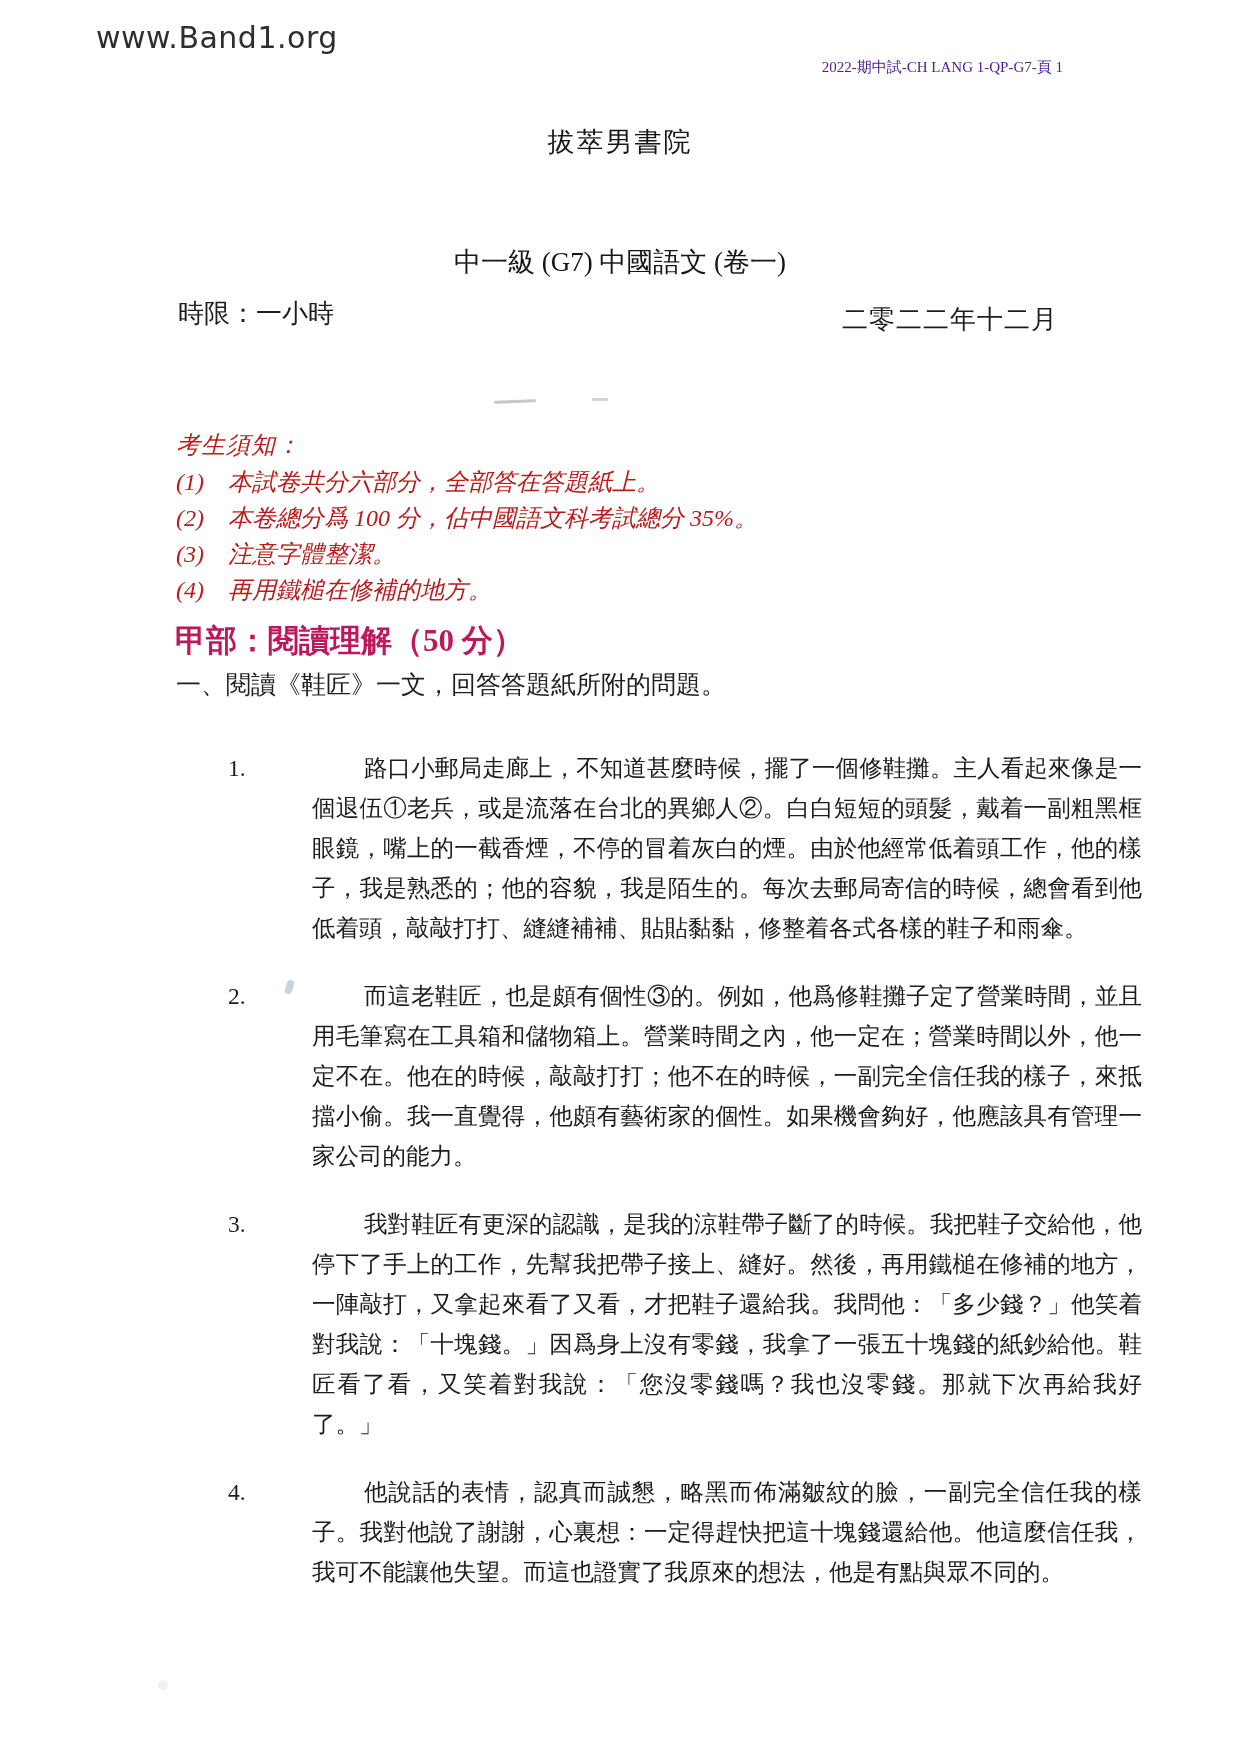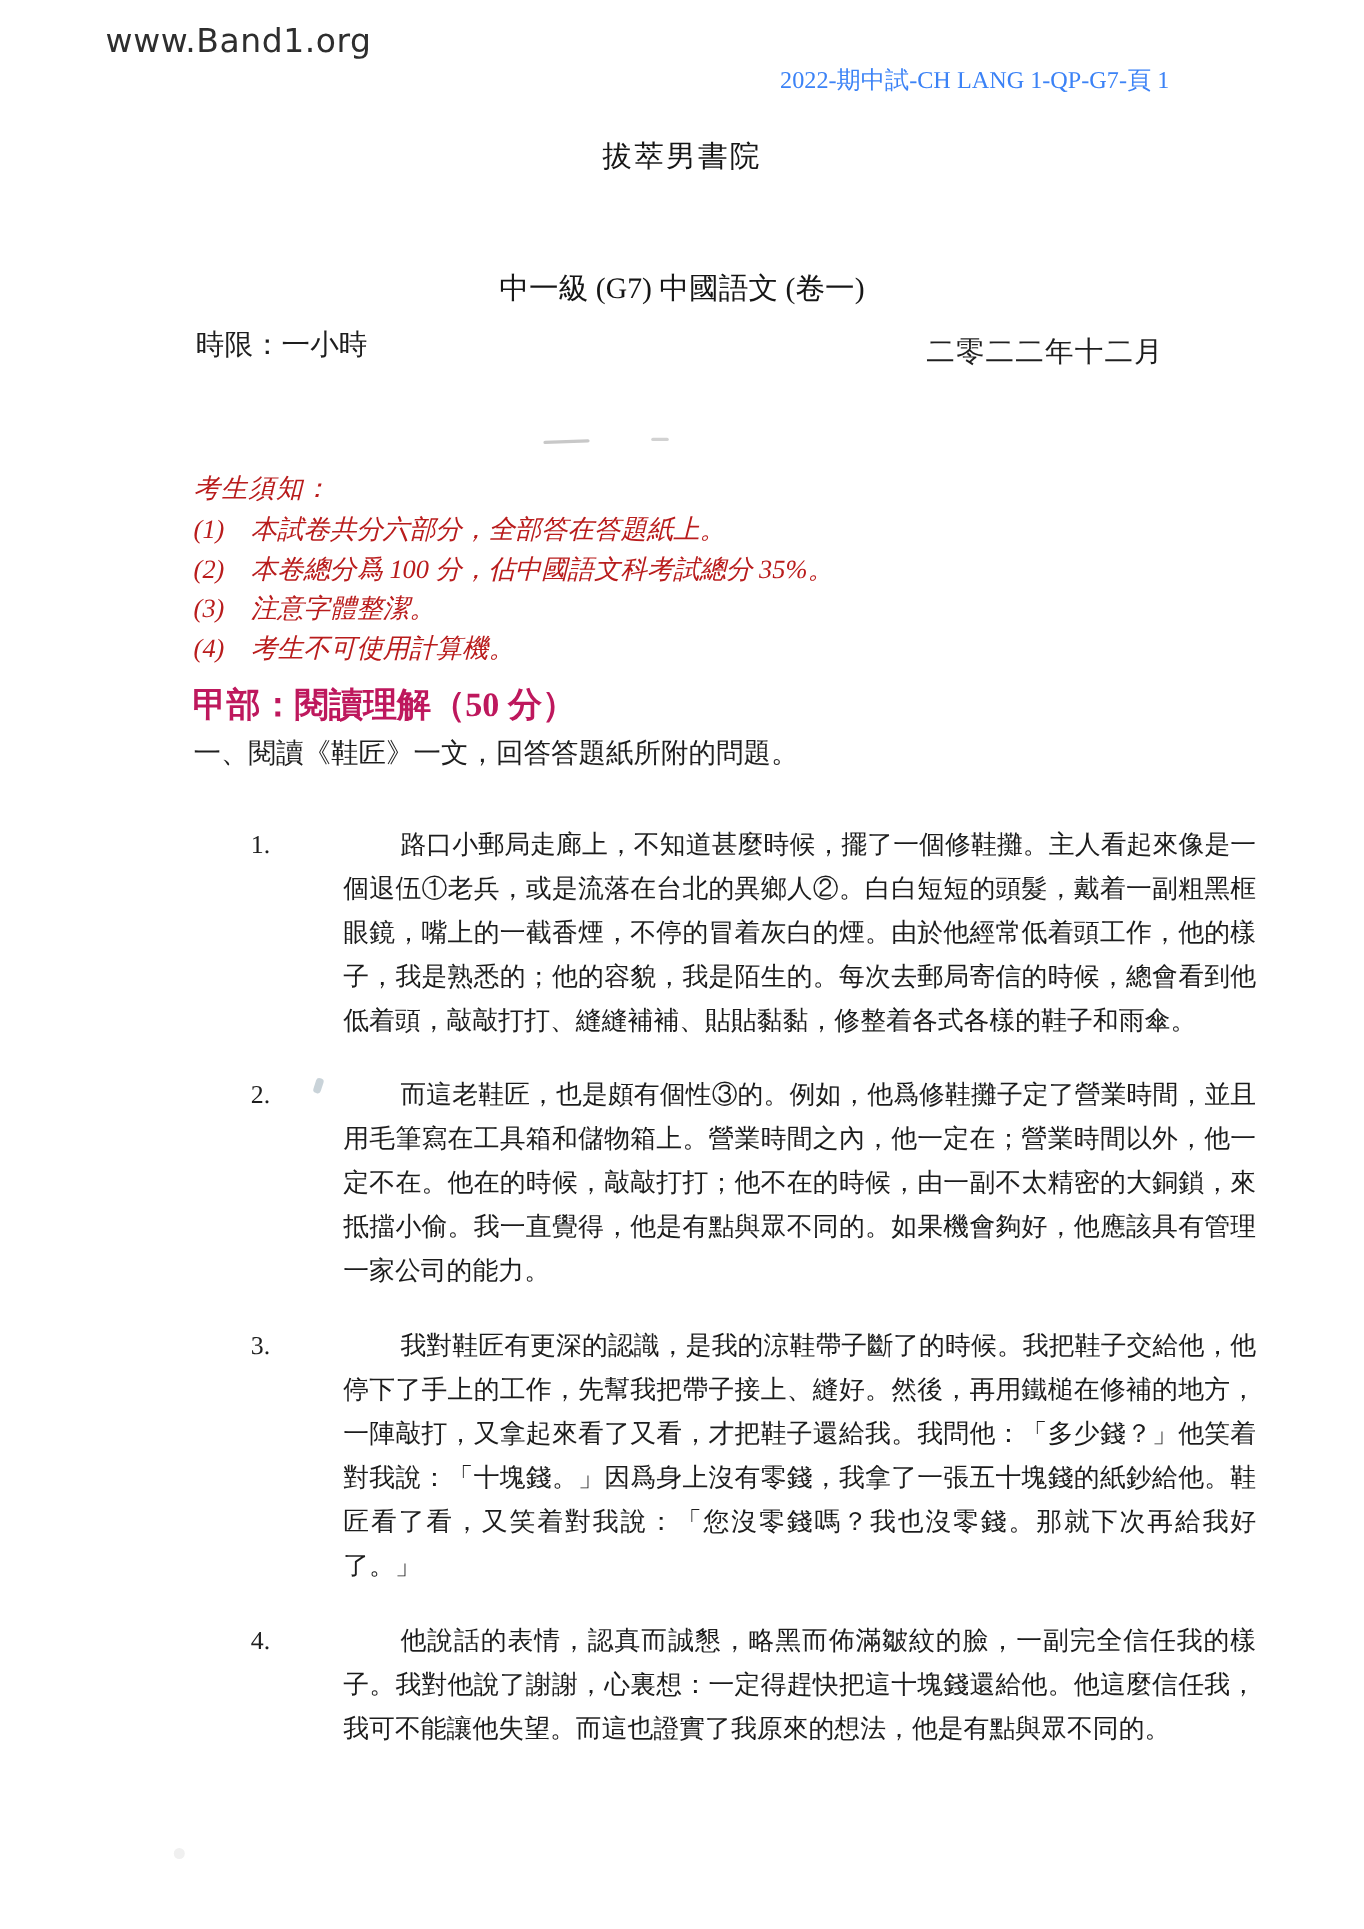--- a/index.html
+++ b/index.html
@@ -23,22 +23,22 @@
     top: 20px;
     font-family: "DejaVu Sans", "Liberation Sans", sans-serif;
     font-size: 30px;
     color: #2e2e2e;
     letter-spacing: 0.5px;
   }
   .doc-code {
     position: absolute;
     top: 58px;
     right: 115px;
-    font-size: 22px;
-    color: #3b82f6;
+    font-size: 15px;
+    color: #4c1d95;
   }
   .title-line {
     position: absolute;
     left: 0;
     width: 100%;
     text-align: center;
     font-weight: normal;
     font-size: 27px;
     color: #161616;
   }
@@ -183,36 +183,36 @@
     <div class="notice-item">
       <span class="n">(1)</span><span class="t">本試卷共分六部分，全部答在答題紙上。</span>
     </div>
     <div class="notice-item">
       <span class="n">(2)</span><span class="t">本卷總分爲 100 分，佔中國語文科考試總分 35%。</span>
     </div>
     <div class="notice-item">
       <span class="n">(3)</span><span class="t">注意字體整潔。</span>
     </div>
     <div class="notice-item">
-      <span class="n">(4)</span><span class="t">考生不可使用計算機。</span>
+      <span class="n">(4)</span><span class="t">再用鐵槌在修補的地方。</span>
     </div>
   </div>
 
   <div class="section-heading">甲部：閱讀理解（50 分）</div>
 
   <div class="instruction">一、閱讀《鞋匠》一文，回答答題紙所附的問題。</div>
 
   <div class="passage">
     <div class="para">
       <span class="pnum">1.</span>
       <div class="ptext">路口小郵局走廊上，不知道甚麼時候，擺了一個修鞋攤。主人看起來像是一個退伍①老兵，或是流落在台北的異鄉人②。白白短短的頭髮，戴着一副粗黑框眼鏡，嘴上的一截香煙，不停的冒着灰白的煙。由於他經常低着頭工作，他的樣子，我是熟悉的；他的容貌，我是陌生的。每次去郵局寄信的時候，總會看到他低着頭，敲敲打打、縫縫補補、貼貼黏黏，修整着各式各樣的鞋子和雨傘。</div>
     </div>
     <div class="para">
       <span class="pnum">2.</span>
-      <div class="ptext">而這老鞋匠，也是頗有個性③的。例如，他爲修鞋攤子定了營業時間，並且用毛筆寫在工具箱和儲物箱上。營業時間之內，他一定在；營業時間以外，他一定不在。他在的時候，敲敲打打；他不在的時候，由一副不太精密的大銅鎖，來抵擋小偷。我一直覺得，他是有點與眾不同的。如果機會夠好，他應該具有管理一家公司的能力。</div>
+      <div class="ptext">而這老鞋匠，也是頗有個性③的。例如，他爲修鞋攤子定了營業時間，並且用毛筆寫在工具箱和儲物箱上。營業時間之內，他一定在；營業時間以外，他一定不在。他在的時候，敲敲打打；他不在的時候，一副完全信任我的樣子，來抵擋小偷。我一直覺得，他頗有藝術家的個性。如果機會夠好，他應該具有管理一家公司的能力。</div>
     </div>
     <div class="para">
       <span class="pnum">3.</span>
       <div class="ptext">我對鞋匠有更深的認識，是我的涼鞋帶子斷了的時候。我把鞋子交給他，他停下了手上的工作，先幫我把帶子接上、縫好。然後，再用鐵槌在修補的地方，一陣敲打，又拿起來看了又看，才把鞋子還給我。我問他：「多少錢？」他笑着對我說：「十塊錢。」因爲身上沒有零錢，我拿了一張五十塊錢的紙鈔給他。鞋匠看了看，又笑着對我說：「您沒零錢嗎？我也沒零錢。那就下次再給我好了。」</div>
     </div>
     <div class="para">
       <span class="pnum">4.</span>
       <div class="ptext">他說話的表情，認真而誠懇，略黑而佈滿皺紋的臉，一副完全信任我的樣子。我對他說了謝謝，心裏想：一定得趕快把這十塊錢還給他。他這麼信任我，我可不能讓他失望。而這也證實了我原來的想法，他是有點與眾不同的。</div>
     </div>
   </div>

